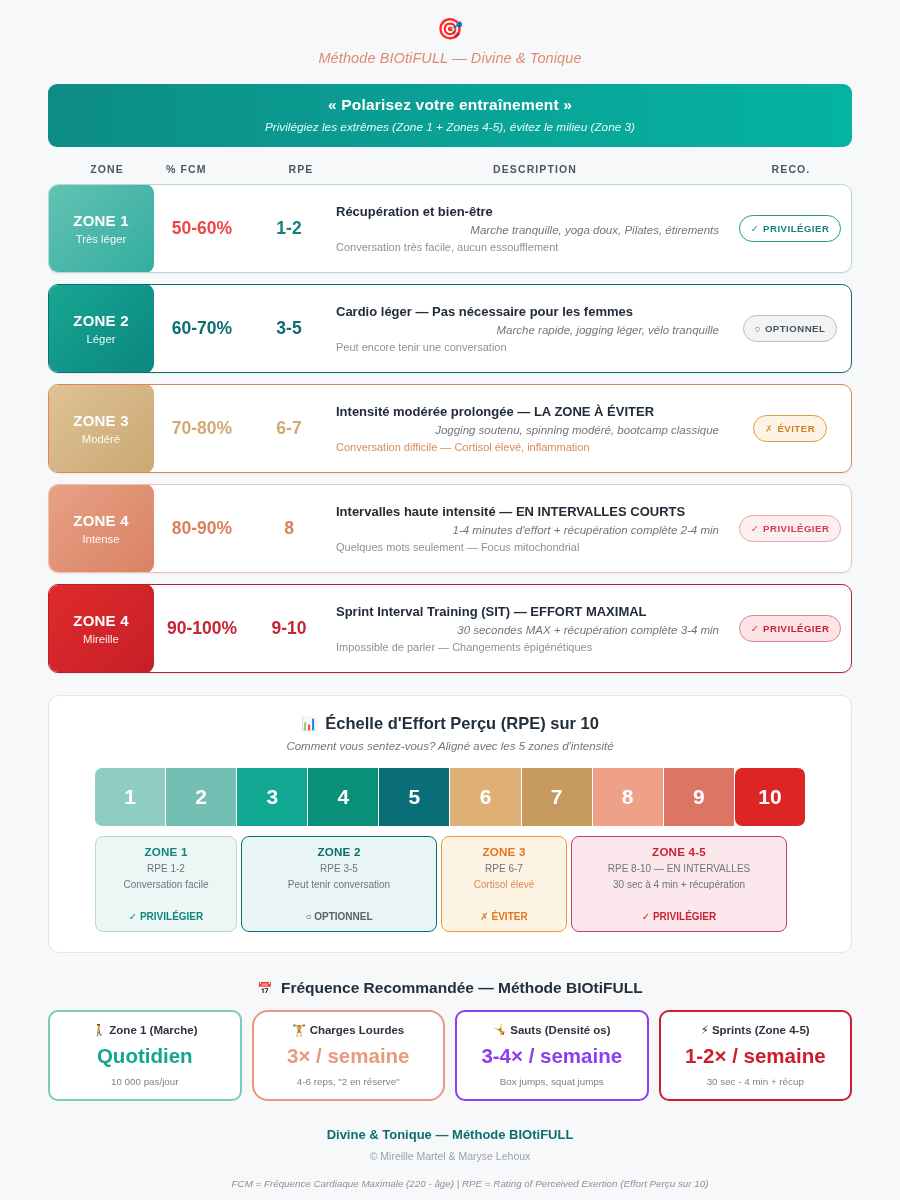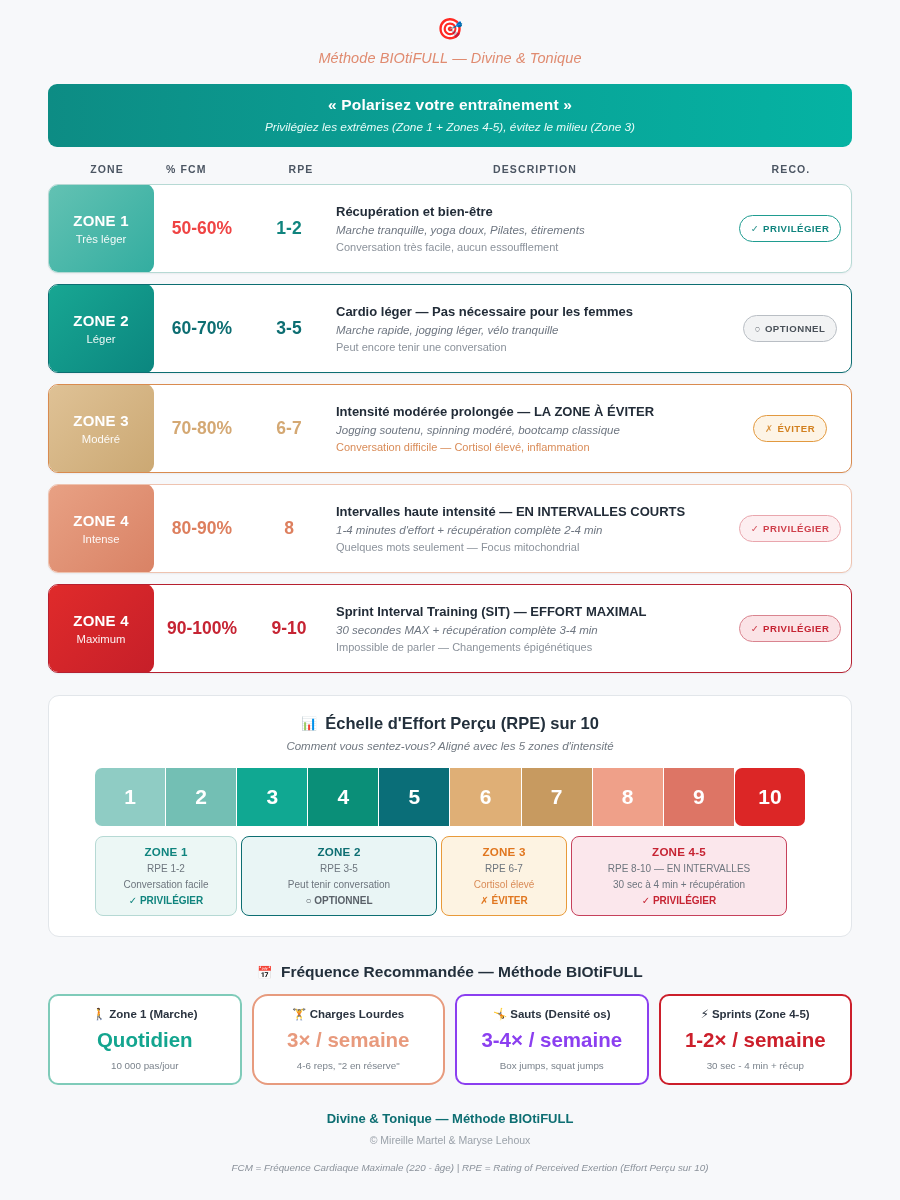--- a/index.html
+++ b/index.html
@@ -64,21 +64,21 @@
   .zone-fcm {
     width: 96px; flex: 0 0 96px; display: flex; align-items: center; justify-content: center;
     font-size: 17.5px; font-weight: bold;
   }
   .zone-rpe {
     width: 78px; flex: 0 0 78px; display: flex; align-items: center; justify-content: center;
     font-size: 17.5px; font-weight: bold;
   }
   .zone-desc { flex: 1; display: flex; flex-direction: column; justify-content: center; padding: 0 10px 0 8px; }
   .d-title { font-size: 13px; font-weight: bold; color: #222c38; }
-  .d-sub   { font-size: 11.5px; font-style: italic; color: #6e7681; margin-top: 5px; }
+  .d-sub   { font-size: 11.5px; font-style: italic; color: #6e7681; margin-top: 5px; text-align: right; }
   .d-note  { font-size: 11px; color: #8b929b; margin-top: 5px; }
   .zone-reco { width: 122px; flex: 0 0 122px; display: flex; align-items: center; justify-content: center; }
   .badge {
     font-size: 9.6px; font-weight: bold; letter-spacing: .5px;
     padding: 7px 11px; border-radius: 20px; border: 1.4px solid;
     white-space: nowrap; display: inline-flex; align-items: center; gap: 4px;
   }
   .badge .bi { font-weight: normal; font-size: 9.5px; opacity: .85; }
 
   
@@ -97,21 +97,21 @@
     flex: 1; height: 58px; display: flex; align-items: center; justify-content: center;
     color: #fff; font-size: 21px; font-weight: bold;
   }
   .rpe-cell:first-child { border-radius: 7px 0 0 7px; }
   .rpe-cell:last-child  { border-radius: 7px; }
   .rpe-legend { display: flex; gap: 4px; margin-top: 10px; }
   .leg-card { border-radius: 8px; border: 1.7px solid; padding: 8px 6px 9px; text-align: center; }
   .leg-name { font-size: 11.6px; font-weight: bold; letter-spacing: .2px; }
   .leg-rpe  { font-size: 10px; color: #6d757e; margin-top: 5px; }
   .leg-note { font-size: 10px; color: #6d757e; margin-top: 5px; }
-  .leg-tag  { font-size: 10px; font-weight: bold; margin-top: 5px; }
+  .leg-tag  { font-size: 10px; font-weight: bold; margin-top: 21px; }
 
   
   .freq-title {
     margin-top: 26px; text-align: center; font-size: 15.5px; font-weight: bold; color: #23303c;
     display: flex; align-items: center; justify-content: center; gap: 8px;
   }
   .freq-title-icon { font-size: 12.5px; color: #3a4654; }
   .freq-cards { margin: 13px 48px 0 48px; display: flex; gap: 10px; }
   .freq-card {
     flex: 1; background: #fff; border: 2px solid; border-radius: 10px;
@@ -226,21 +226,21 @@
         <div class="zone-reco">
           <span class="badge" style="color:#cf3f4b;border-color:#e9a6ad;background:#fdeef0">
             <span class="bi">✓</span>
             <span>PRIVILÉGIER</span>
           </span>
         </div>
       </div>
       <div class="zone-row" style="border-color: rgb(182, 32, 48);">
         <div class="zone-chip" style="background:linear-gradient(135deg,#e02b2b,#c61f29)">
           <div class="chip-name">ZONE 4</div>
-          <div class="chip-sub">Maximum</div>
+          <div class="chip-sub">Mireille</div>
         </div>
         <div class="zone-fcm" style="color:#c62433">90-100%</div>
         <div class="zone-rpe" style="color:#c62433">9-10</div>
         <div class="zone-desc">
           <div class="d-title">Sprint Interval Training (SIT) — EFFORT MAXIMAL</div>
           <div class="d-sub">30 secondes MAX + récupération complète 3-4 min</div>
           <div class="d-note" style="color:#8b929b">Impossible de parler — Changements épigénétiques</div>
         </div>
         <div class="zone-reco">
           <span class="badge" style="color:#c62433;border-color:#d9848f;background:#fbe3e6">

